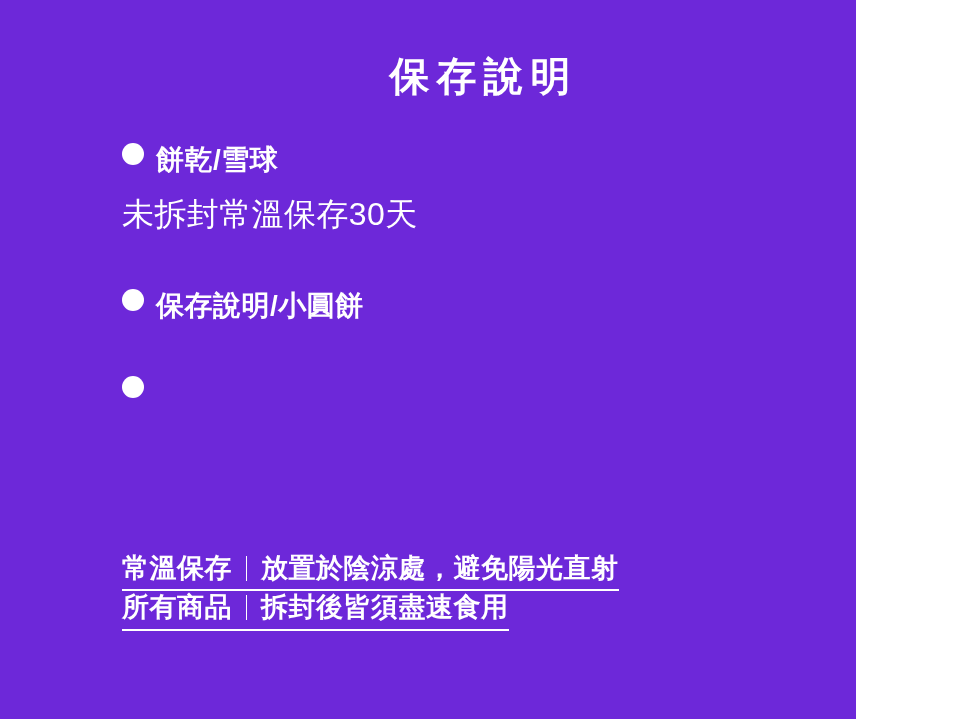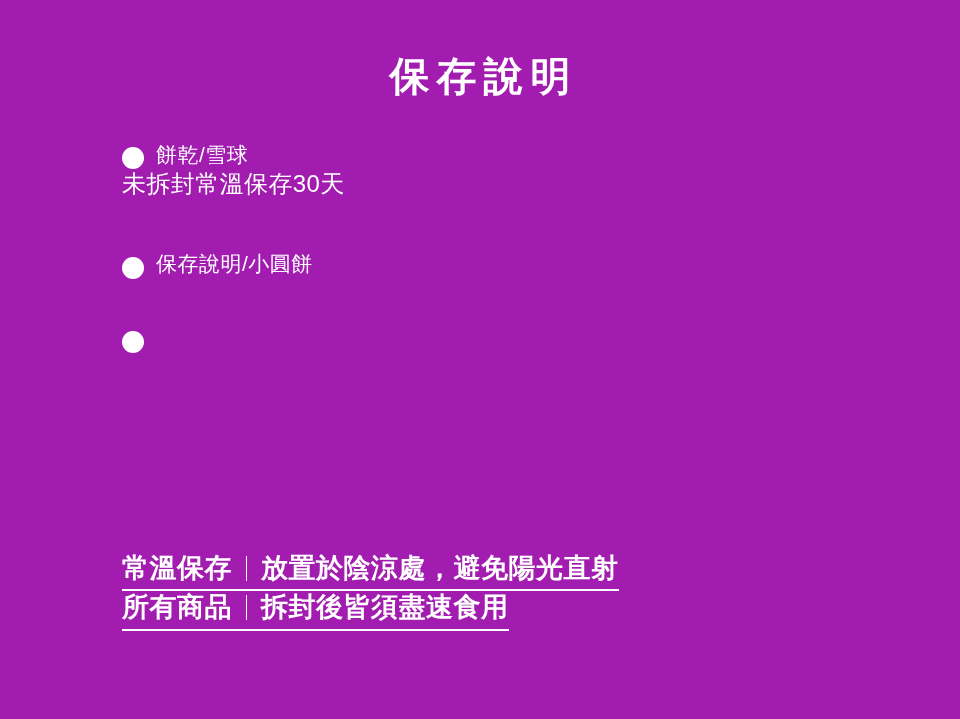--- a/index.html
+++ b/index.html
@@ -9,23 +9,23 @@
   }
   body {
     width: 960px;
     height: 719px;
     overflow: hidden;
     font-family: "Liberation Sans", "DejaVu Sans", sans-serif;
   }
 
   .poster {
     position: relative;
-    width: 960px;
+    width: 856px;
     height: 719px;
-    background: #a21caf;
+    background: #6d28d9;
     color: #ffffff;
     box-sizing: border-box;
     overflow: hidden;
   }
 
   
   .poster-title {
     position: absolute;
     top: 52px;
     left: 0;
@@ -50,45 +50,46 @@
 
   .storage-item {
     margin-bottom: 52px;
   }
   .storage-item:last-child {
     margin-bottom: 0;
   }
 
   .item-heading {
     display: flex;
-    align-items: flex-end;
-    font-size: 21px;
-    font-weight: normal;
+    align-items: flex-start;
+    font-size: 28px;
+    font-weight: bold;
     line-height: 1.25;
     letter-spacing: 0.5px;
     white-space: nowrap;
   }
 
   .bullet-dot {
     display: inline-block;
     flex: 0 0 auto;
     width: 22px;
     height: 22px;
     border-radius: 50%;
     background: #ffffff;
     margin-right: 12px;
     position: relative;
     top: 1px;
   }
 
   .item-detail {
-    font-size: 24px;
+    font-size: 32px;
     font-weight: normal;
     line-height: 1.3;
     letter-spacing: 0.4px;
+    margin-top: 17px;
     white-space: nowrap;
   }
 
   
   .notes {
     position: absolute;
     top: 552px;
     left: 122px;
     width: 800px;
   }

